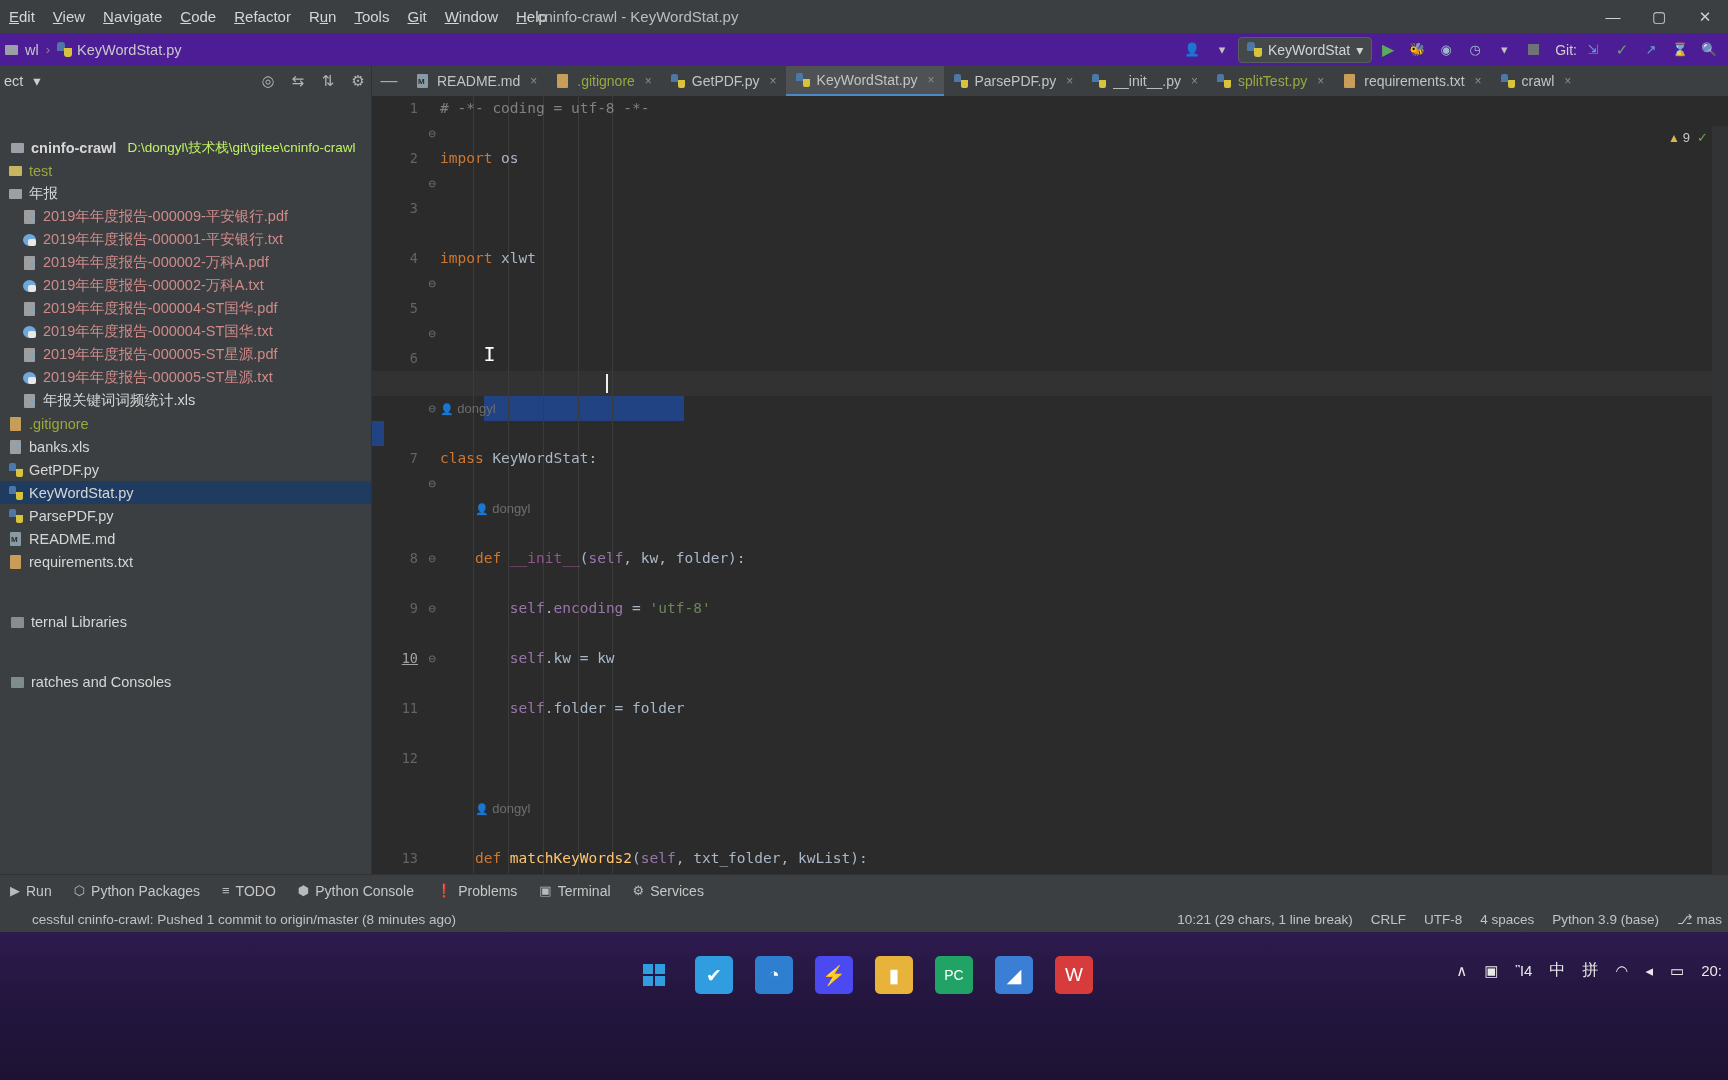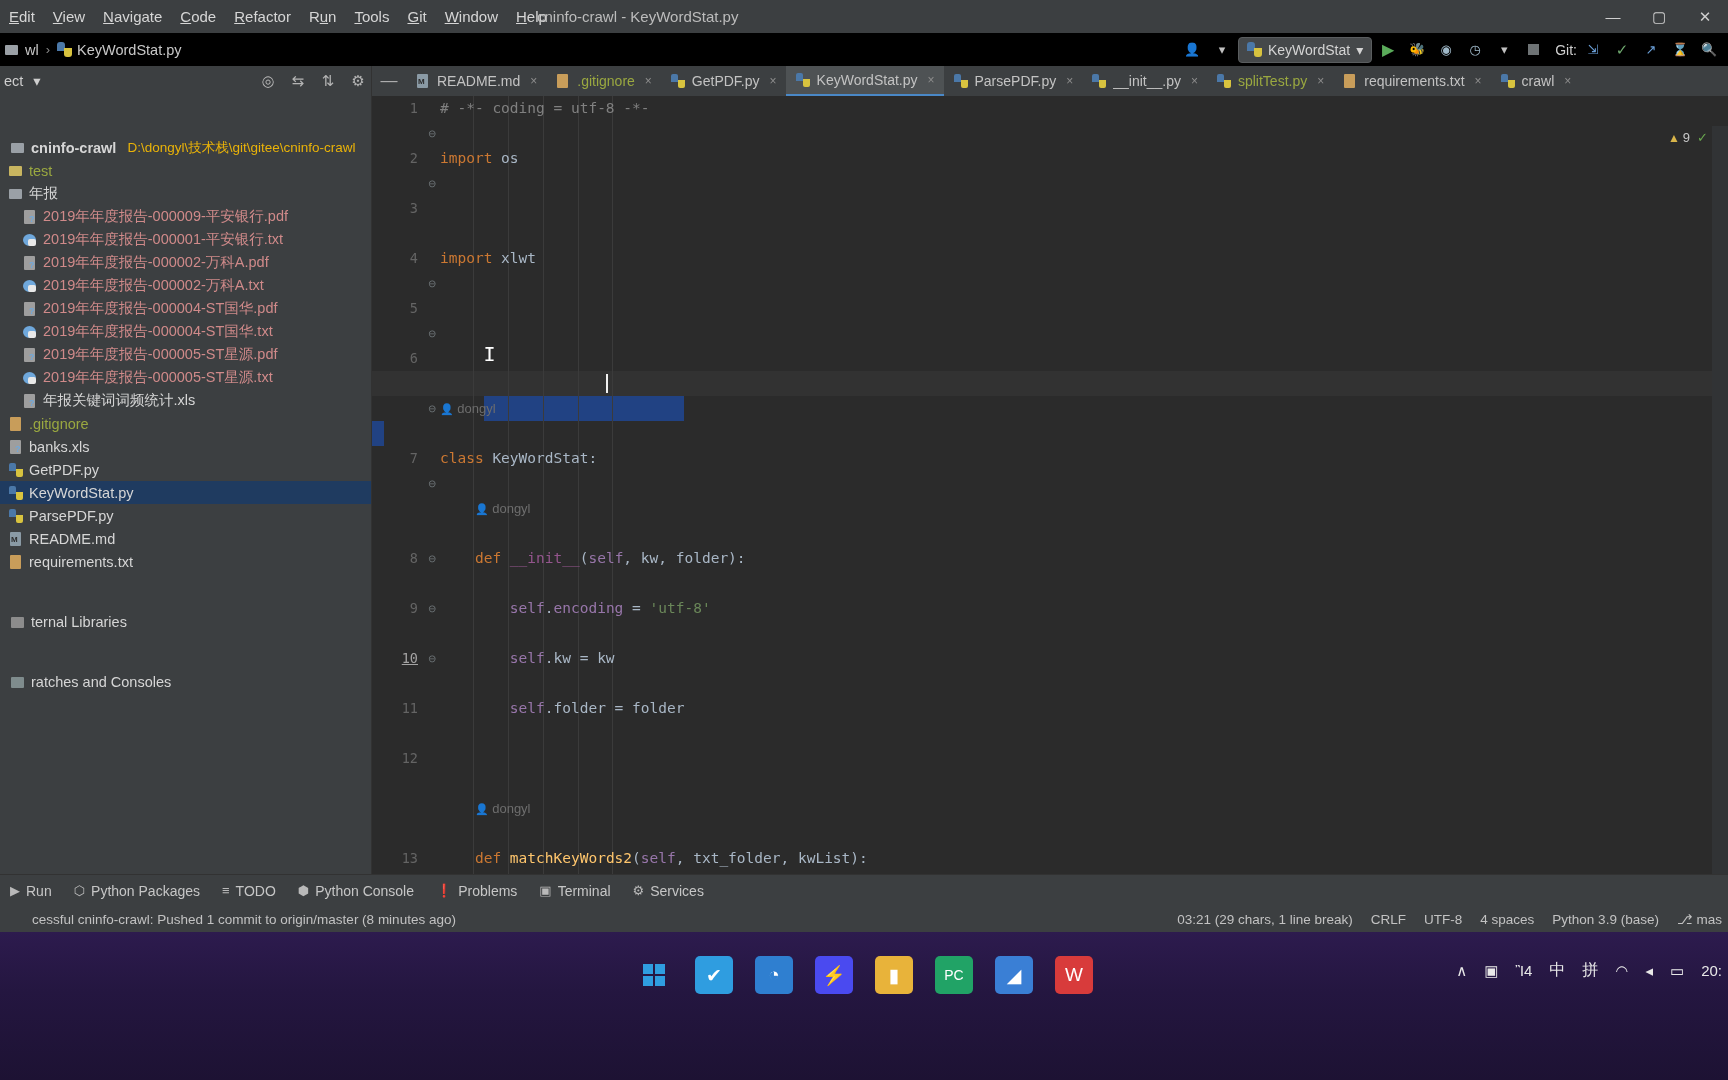--- a/index.html
+++ b/index.html
@@ -14,21 +14,21 @@
      line-height:33px; cursor:default; white-space:nowrap; }
   .menu-item u { text-decoration:underline; }
   .win-title { position:absolute; left:537px; top:0; height:33px; line-height:33px;
      font-size:15px; color:#bcbcbc; white-space:nowrap; }
   .win-ctl { position:absolute; right:0; top:0; height:33px; display:flex; align-items:center; }
   .win-ctl span { width:46px; height:33px; line-height:33px; text-align:center;
      font-size:15px; color:#cfcfcf; }
 
   
   .navbar { position:absolute; left:0; top:33px; width:1728px; height:33px;
-     background:#000000; display:flex; align-items:center; }
+     background:#4c1d95; display:flex; align-items:center; }
   .crumb { font-size:14.5px; color:#c8c8c8; display:flex; align-items:center; gap:5px;
      padding:0 4px; white-space:nowrap; }
   .crumb-sep { color:#888; font-size:13px; padding:0 3px; }
   .pyicon { width:15px; height:15px; display:inline-block; position:relative; }
   .pyicon::before { content:""; position:absolute; left:0; top:0; width:8px; height:9px;
      background:#4b78a8; border-radius:3px 3px 0 0; }
   .pyicon::after { content:""; position:absolute; right:0; bottom:0; width:8px; height:9px;
      background:#d8c33f; border-radius:0 0 3px 3px; }
 
   .toolbar-right { position:absolute; right:0; top:33px; height:33px;
@@ -80,21 +80,21 @@
   .ico.xls::before { content:""; position:absolute; left:2px; top:1px; width:11px;
      height:14px; background:#9e9e9e; border-radius:1px; }
   .ico.xls::after { content:"?"; position:absolute; left:7px; top:5px; font-size:9px;
      color:#6fa8dc; font-weight:bold; }
   .ico.txt::before { content:""; position:absolute; left:2px; top:1px; width:11px;
      height:14px; background:#c89d5a; border-radius:1px; }
   .ico.lib::before { content:""; position:absolute; left:1px; top:3px; width:13px;
      height:11px; background:#8c8c8c; border-radius:1px; }
   .ico.sc::before { content:""; position:absolute; left:1px; top:3px; width:13px;
      height:11px; background:#7f8c8d; border-radius:1px; }
-  .path-hint { color:#eab308; font-size:13.5px; padding-left:6px; }
+  .path-hint { color:#bef264; font-size:13.5px; padding-left:6px; }
   .redname { color:#d08a8a; }
   .greenname { color:#9aa840; }
   .whitename { color:#d6d6d6; }
   .i0 { padding-left:10px;margin-top:37px; } .i1 { padding-left:8px; } .i2 { padding-left:22px; }
 
   
   .editor-area { position:absolute; left:372px; top:66px; right:0; height:808px;
      background:#2b2b2b; }
   .tabs { height:30px; background:#3c3f41; display:flex; align-items:stretch;
      overflow:hidden; }
@@ -454,21 +454,21 @@
       </div>
       <div class="tw">
         <span class="gl">⚙</span>
         <span>Services</span>
       </div>
     </div>
 
   <div class="statusbar">
     <div class="sb-left">cessful cninfo-crawl: Pushed 1 commit to origin/master (8 minutes ago)</div>
     <div class="sb-right">
-      <span>03:21 (29 chars, 1 line break)</span>
+      <span>10:21 (29 chars, 1 line break)</span>
       <span>CRLF</span>
       <span>UTF-8</span>
       <span>4 spaces</span>
       <span>Python 3.9 (base)</span>
       <span style="display:flex;align-items:center;gap:4px;">
         <span>⎇</span>
         <span>mas</span>
       </span>
     </div>
   </div>

